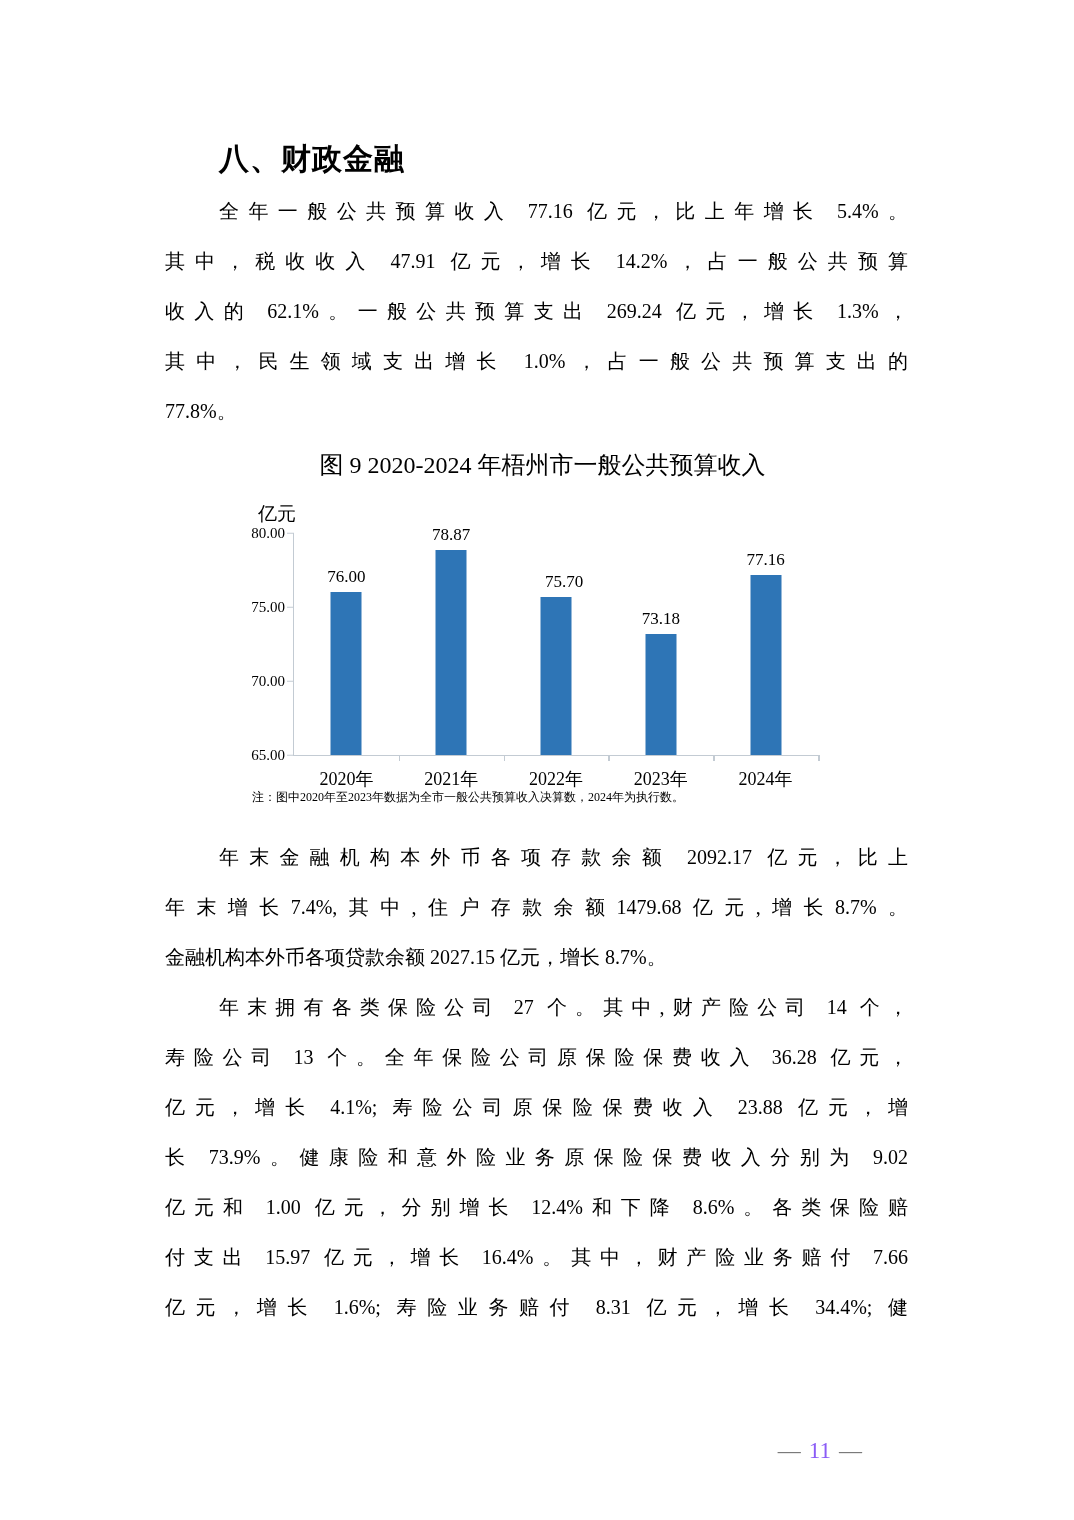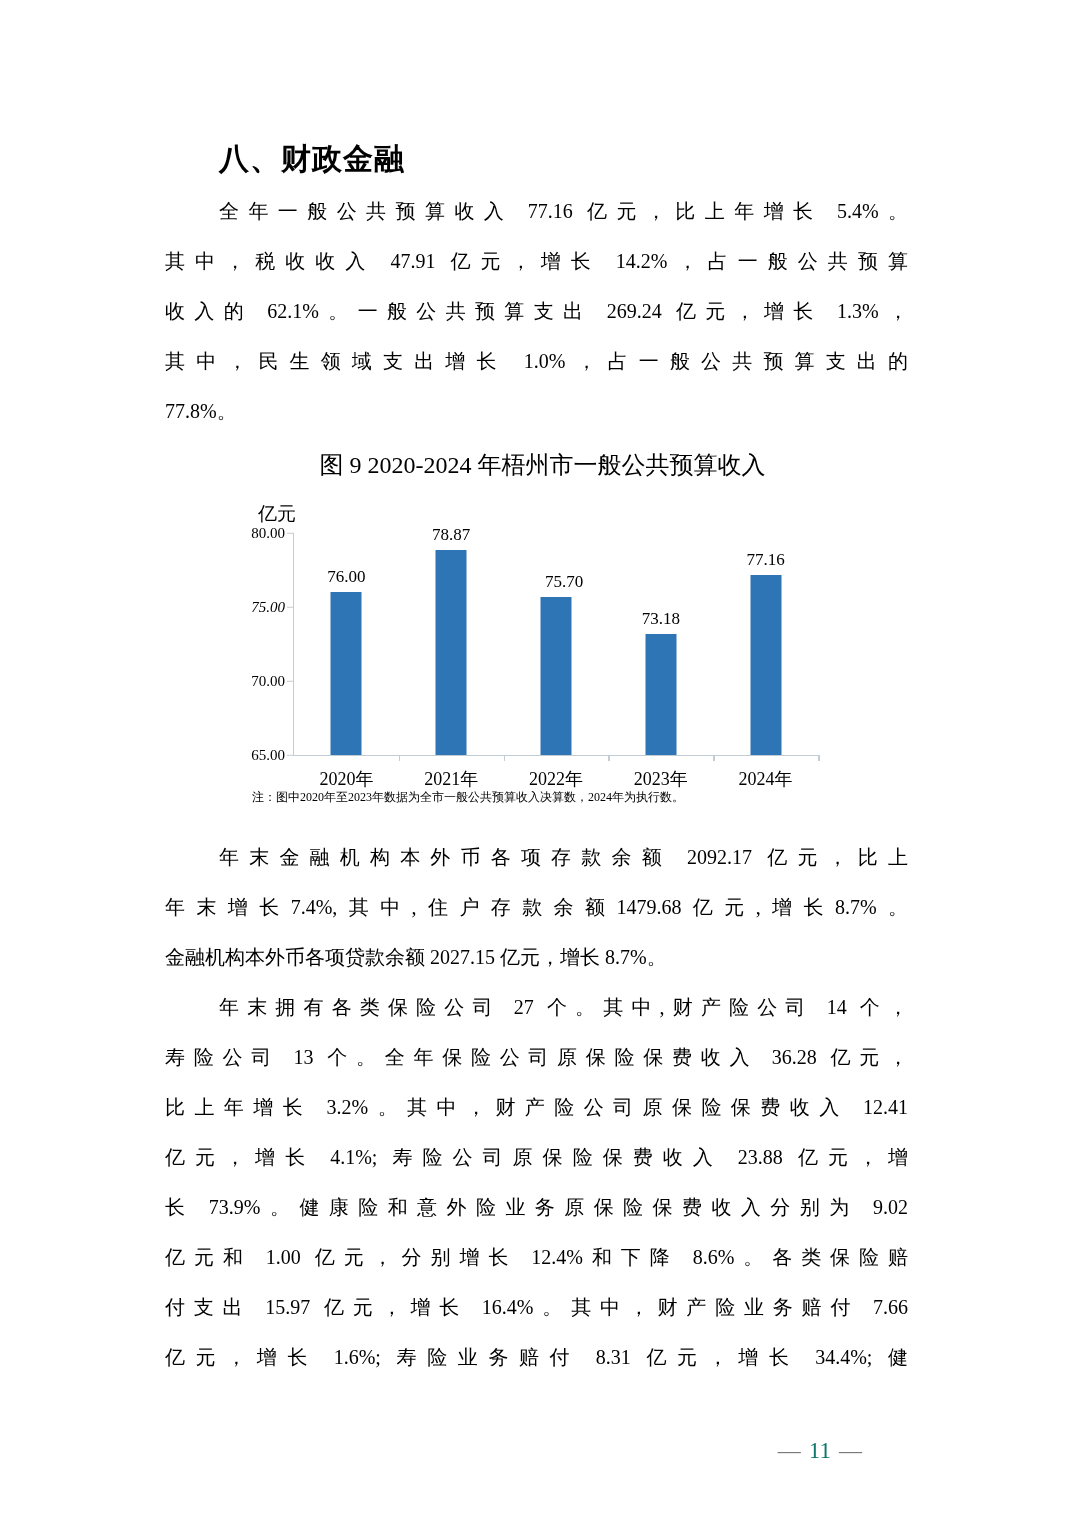--- a/index.html
+++ b/index.html
@@ -128,21 +128,21 @@
   }
   .page-footer{
     position:absolute;
     top:1437px;
     right:168px;
     font-size:23px;
     line-height:28px;
     white-space:nowrap;
   }
   .page-footer .dash{ color:#7a7a7a; letter-spacing:0; }
-  .page-footer .num{ color:#0f766e; padding:0 8px; }
+  .page-footer .num{ color:#8b5cf6; padding:0 8px; }
 </style>
 </head>
 <body>
 
 <div class="page">
 
   <div class="heading">八、财政金融</div>
 
   <div class="para" id="para1">
       <div class="jline indent">全年一般公共预算收入 77.16 亿元，比上年增长 5.4%。</div>
@@ -154,21 +154,21 @@
 
   <div class="chart-title">图 9 2020-2024 年梧州市一般公共预算收入</div>
 
   <div class="chart-block">
     <div class="unit-label">亿元</div>
     <div class="plot" id="plot">
         <div class="ytick-label" style="bottom: 0%;">65.00</div>
         <div class="ytick-mark" style="bottom: 0%;"></div>
         <div class="ytick-label" style="bottom: 33.3333%;">70.00</div>
         <div class="ytick-mark" style="bottom: 33.3333%;"></div>
-        <div class="ytick-label" style="bottom: 66.6667%; font-style: italic;">75.00</div>
+        <div class="ytick-label" style="bottom: 66.6667%;">75.00</div>
         <div class="ytick-mark" style="bottom: 66.6667%;"></div>
         <div class="ytick-label" style="bottom: 100%;">80.00</div>
         <div class="ytick-mark" style="bottom: 100%;"></div>
         <div class="bar" style="left: 10%; height: 73.3333%;"></div>
         <div class="bar-value-label" style="left: 10%; bottom: calc(73.3333% + 7px);">76.00</div>
         <div class="x-axis-label" style="left: 10%;">2020年</div>
         <div class="xtick-mark" style="left: 20%;"></div>
         <div class="bar" style="left: 30%; height: 92.4667%;"></div>
         <div class="bar-value-label" style="left: 30%; bottom: calc(92.4667% + 7px);">78.87</div>
         <div class="x-axis-label" style="left: 30%;">2021年</div>
@@ -192,21 +192,20 @@
 
   <div class="para" id="para2">
       <div class="jline indent">年末金融机构本外币各项存款余额 2092.17 亿元，比上</div>
       <div class="jline">年末增长7.4%,其中,住户存款余额1479.68亿元,增长8.7%。</div>
       <div class="jline no-just">金融机构本外币各项贷款余额 2027.15 亿元，增长 8.7%。</div>
     </div>
 
   <div class="para" id="para3">
       <div class="jline indent">年末拥有各类保险公司 27 个。其中,财产险公司 14 个，</div>
       <div class="jline">寿险公司 13 个。全年保险公司原保险保费收入 36.28 亿元，</div>
-      <div class="jline">比上年增长 3.2%。其中，财产险公司原保险保费收入 12.41</div>
       <div class="jline">亿元，增长 4.1%; 寿险公司原保险保费收入 23.88 亿元，增</div>
       <div class="jline">长 73.9%。健康险和意外险业务原保险保费收入分别为 9.02</div>
       <div class="jline">亿元和 1.00 亿元，分别增长 12.4%和下降 8.6%。各类保险赔</div>
       <div class="jline">付支出 15.97 亿元，增长 16.4%。其中，财产险业务赔付 7.66</div>
       <div class="jline">亿元，增长 1.6%; 寿险业务赔付 8.31 亿元，增长 34.4%; 健</div>
     </div>
 
   <div class="page-footer">
     <span class="dash">—</span><span class="num">11</span><span class="dash">—</span>
   </div>

